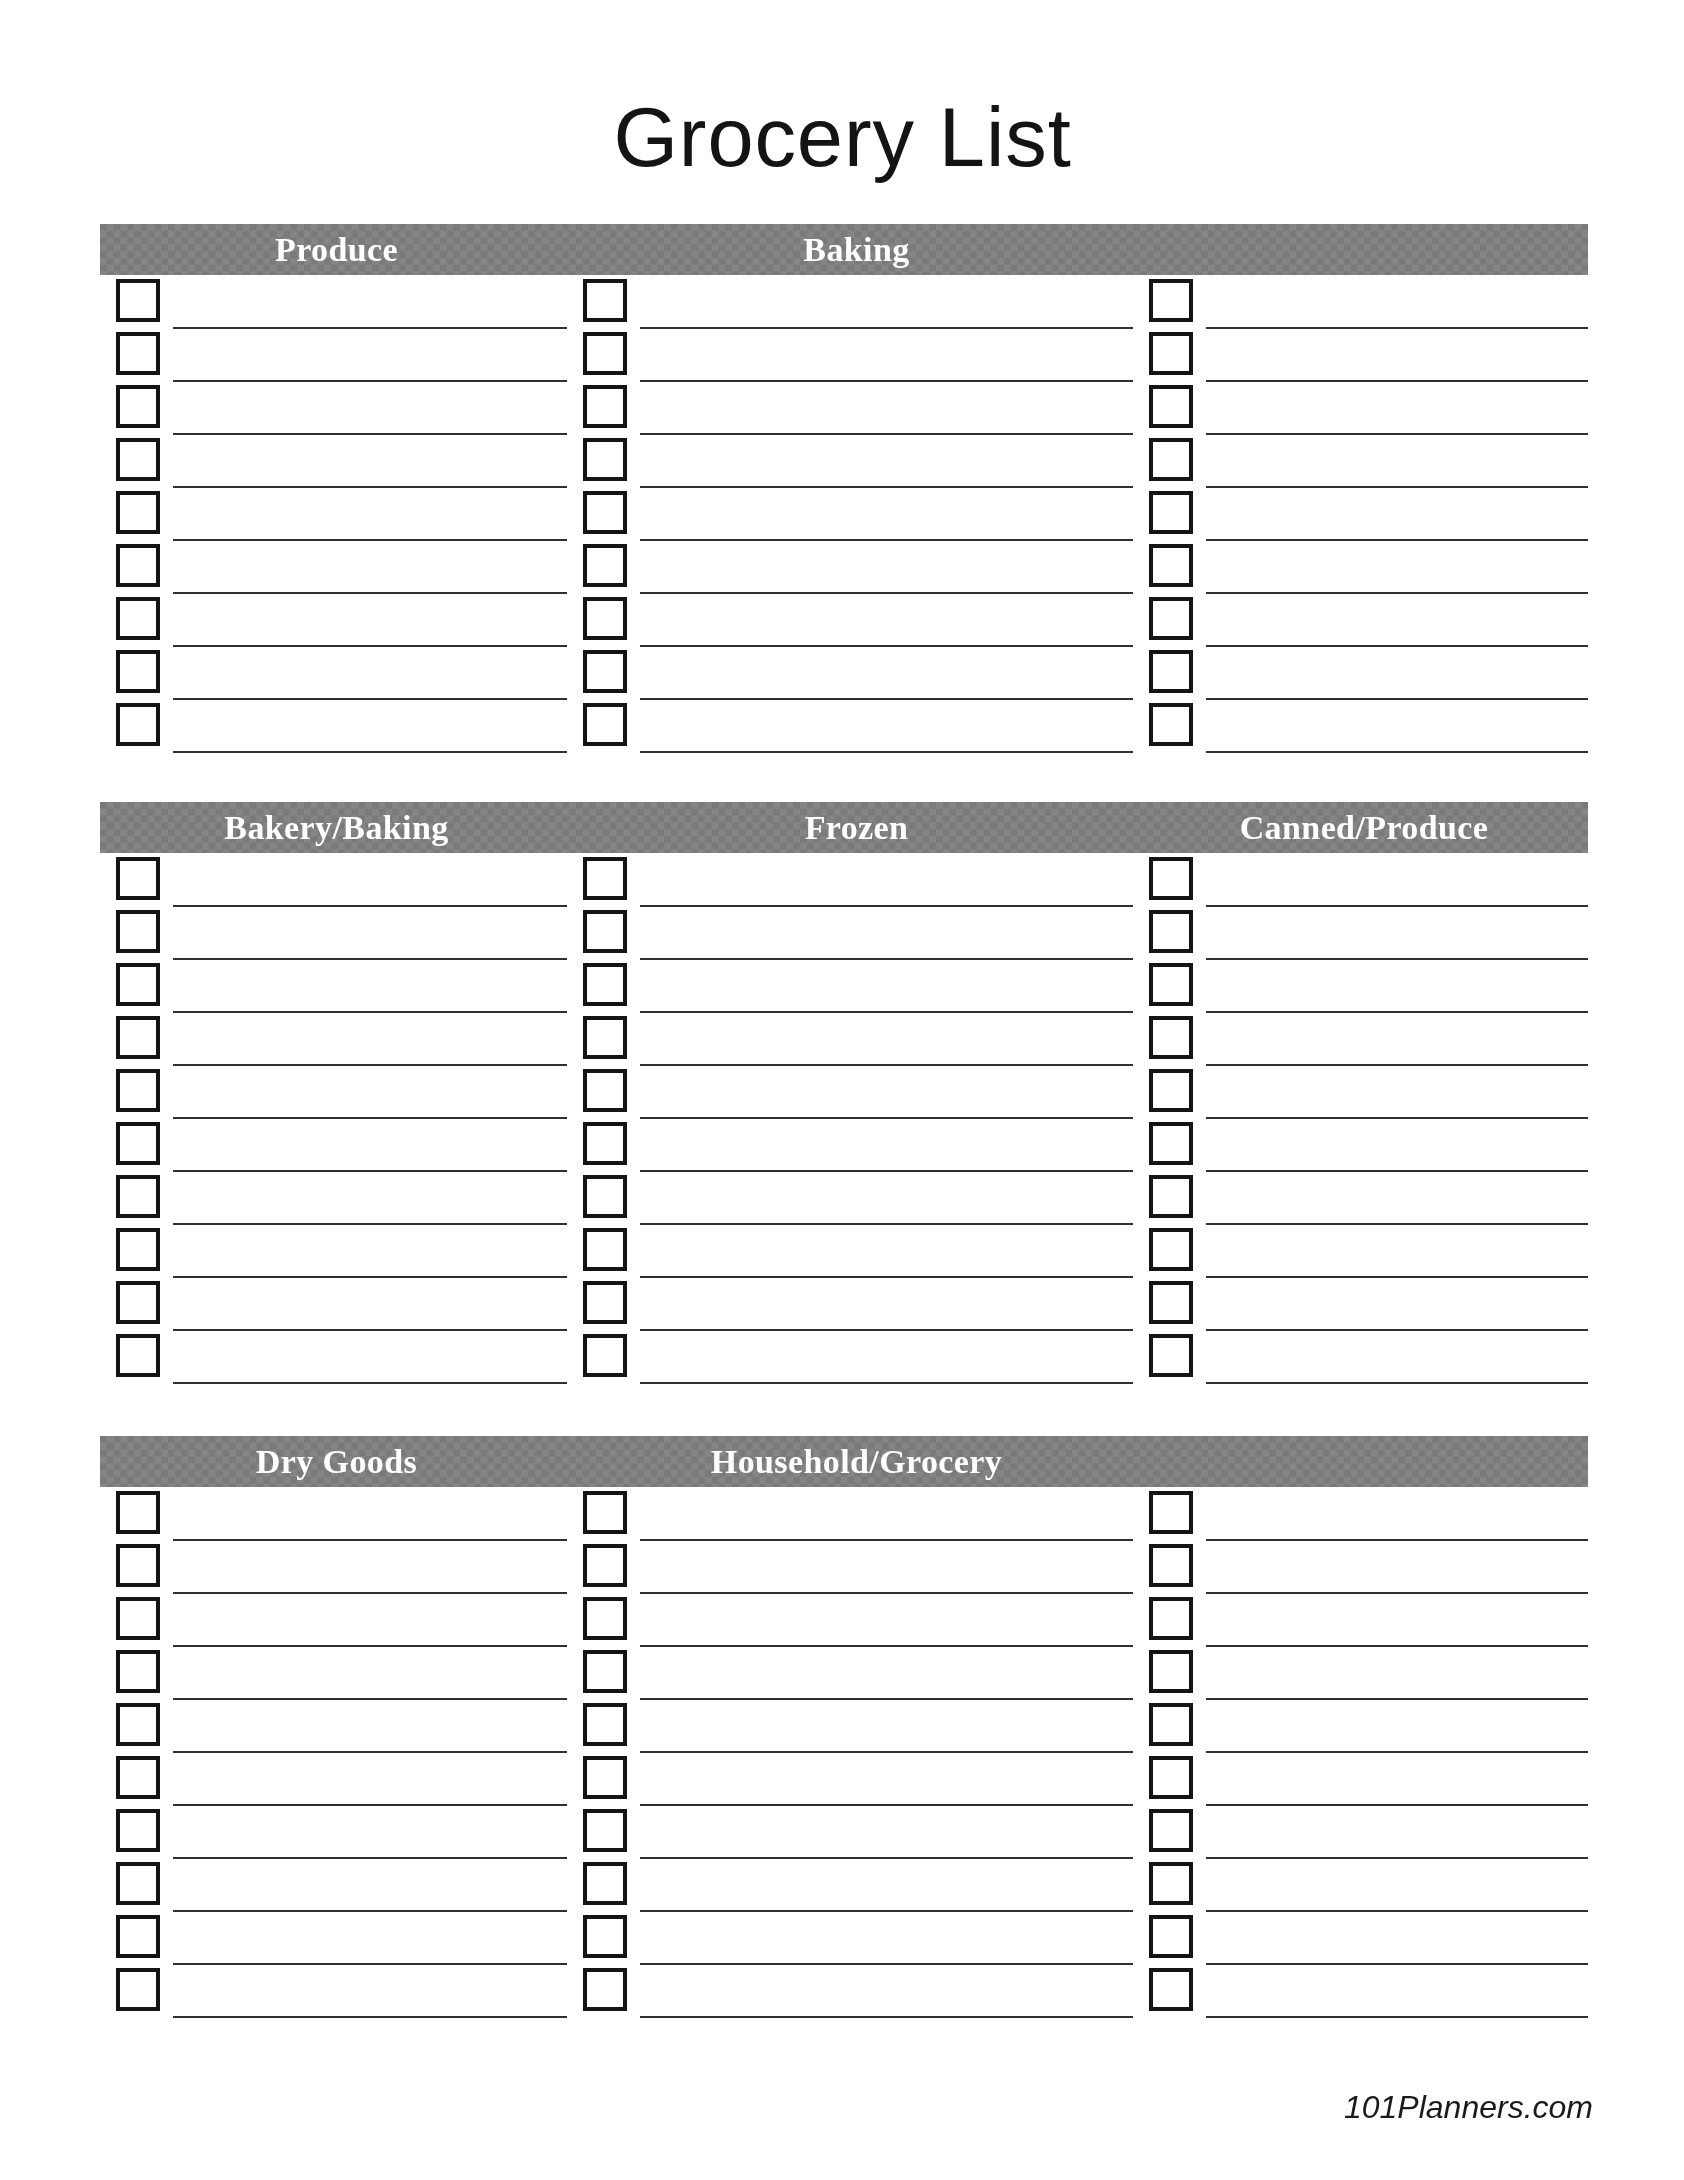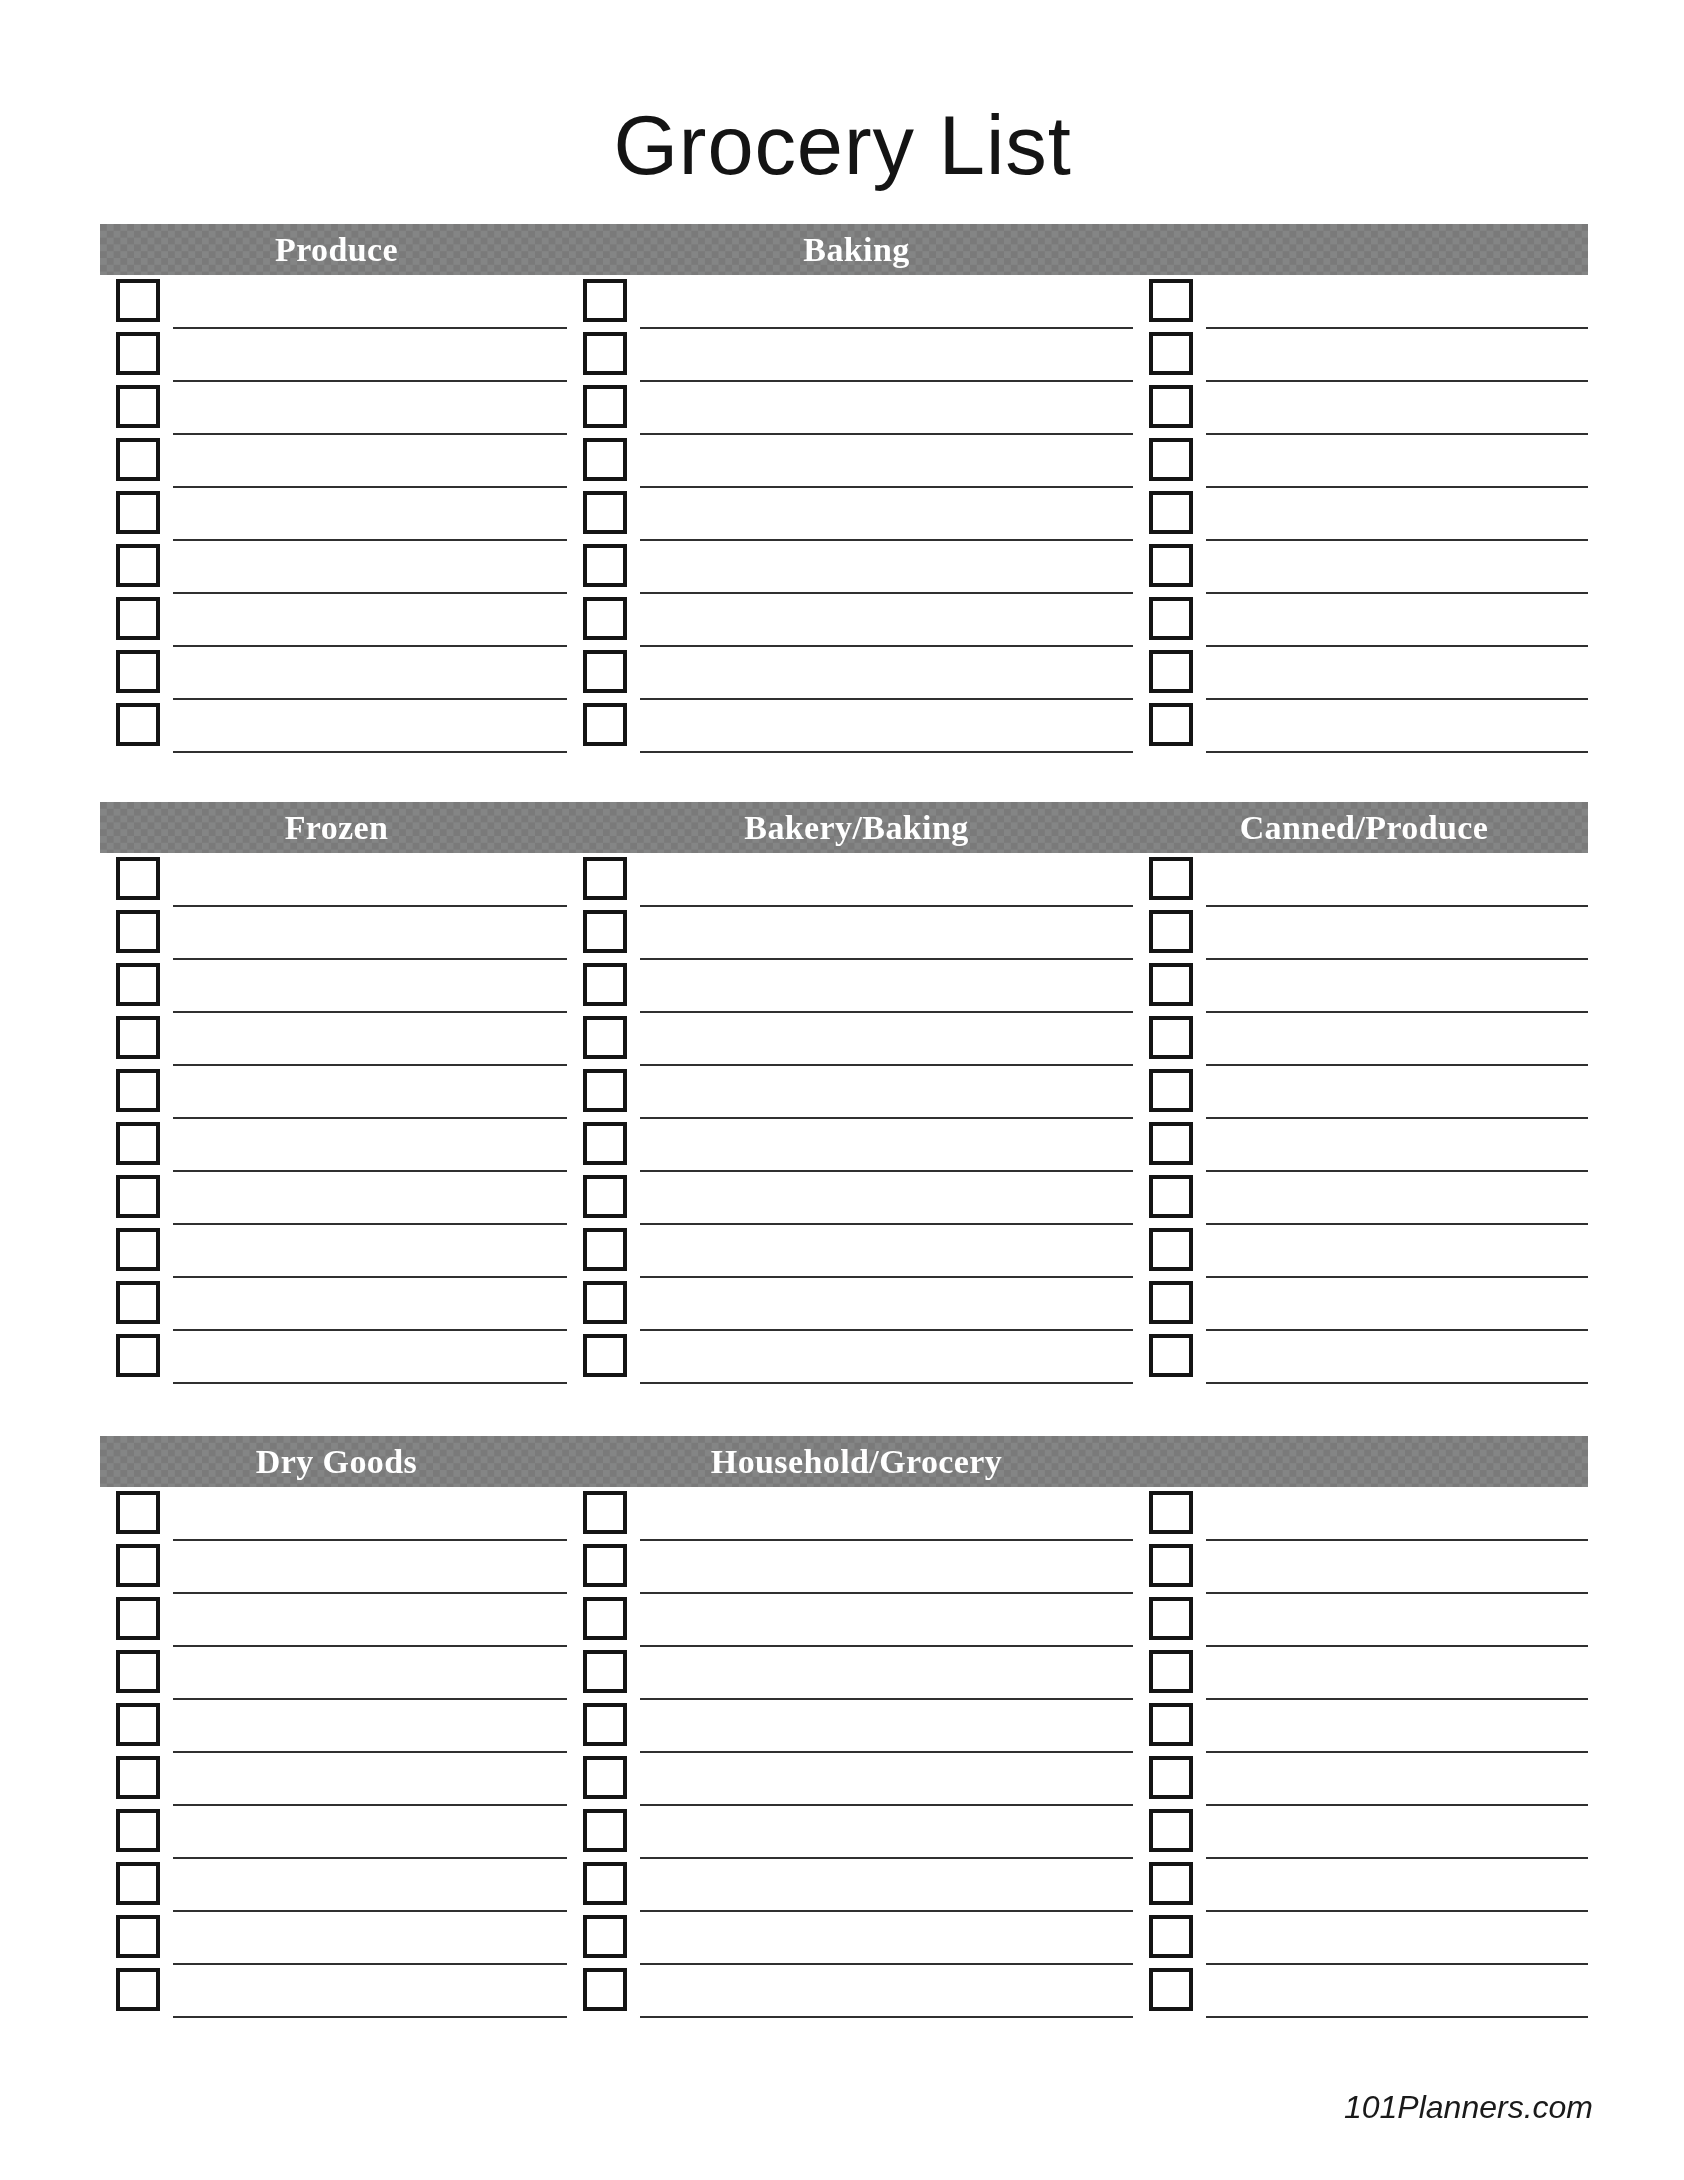--- a/index.html
+++ b/index.html
@@ -5,21 +5,21 @@
   html,body{margin:0;padding:0;background:#ffffff;}
   .page{
     position:relative;
     width:1685px;height:2181px;
     background:#ffffff;
     font-family:"Liberation Sans", sans-serif;
     overflow:hidden;
   }
   .title{
     position:absolute;
-    left:0;top:100px;width:100%;
+    left:0;top:92px;width:100%;
     text-align:center;
     font-size:83px;
     font-weight:400;
     letter-spacing:0.9px;
     color:#141414;
     line-height:1.1;
     margin:0;
   }
   .content{
     position:absolute;
@@ -213,22 +213,22 @@
             <div class="row">
               <span class="checkbox"></span>
               <span class="writeline"></span>
             </div>
           </div>
         </div>
     </div>
 
     <div class="section section-2">
       <div class="section-header">
+        <div class="header-cell">Bakery/Baking</div>
         <div class="header-cell">Frozen</div>
-        <div class="header-cell">Bakery/Baking</div>
         <div class="header-cell">Canned/Produce</div>
       </div>
       <div class="rows-grid">
           <div class="col col-0">
             <div class="row">
               <span class="checkbox"></span>
               <span class="writeline"></span>
             </div>
             <div class="row">
               <span class="checkbox"></span>

